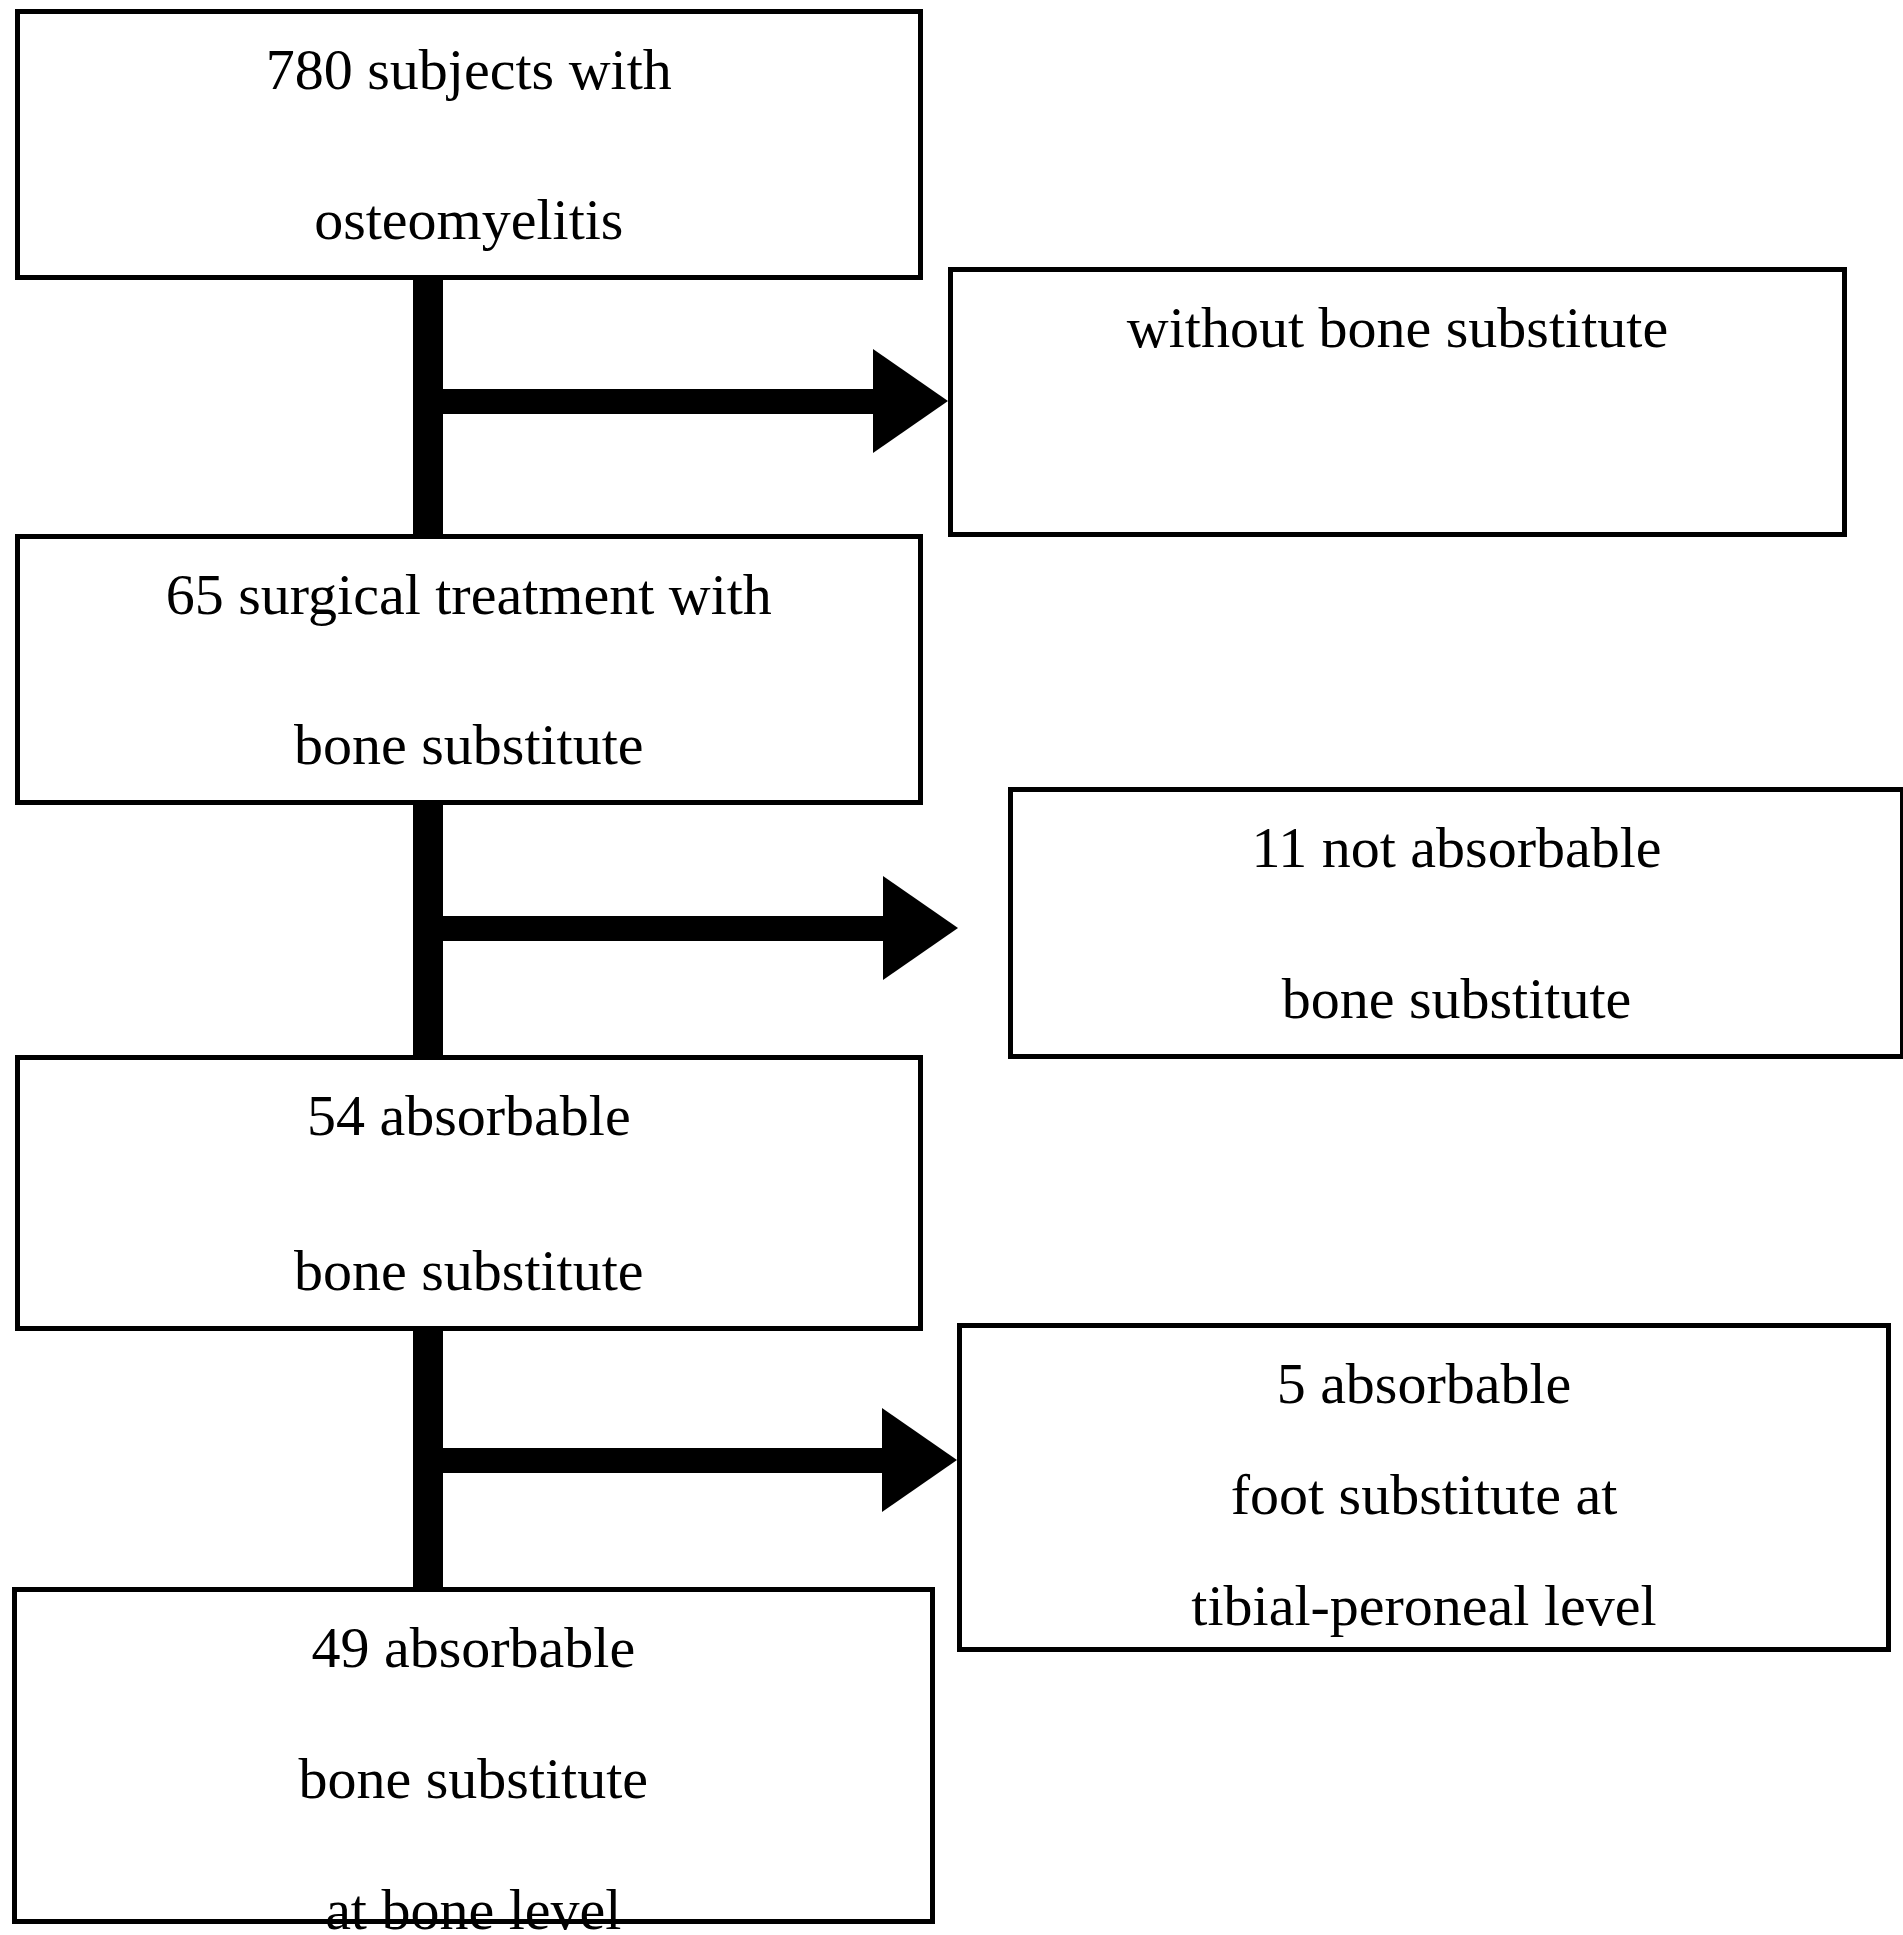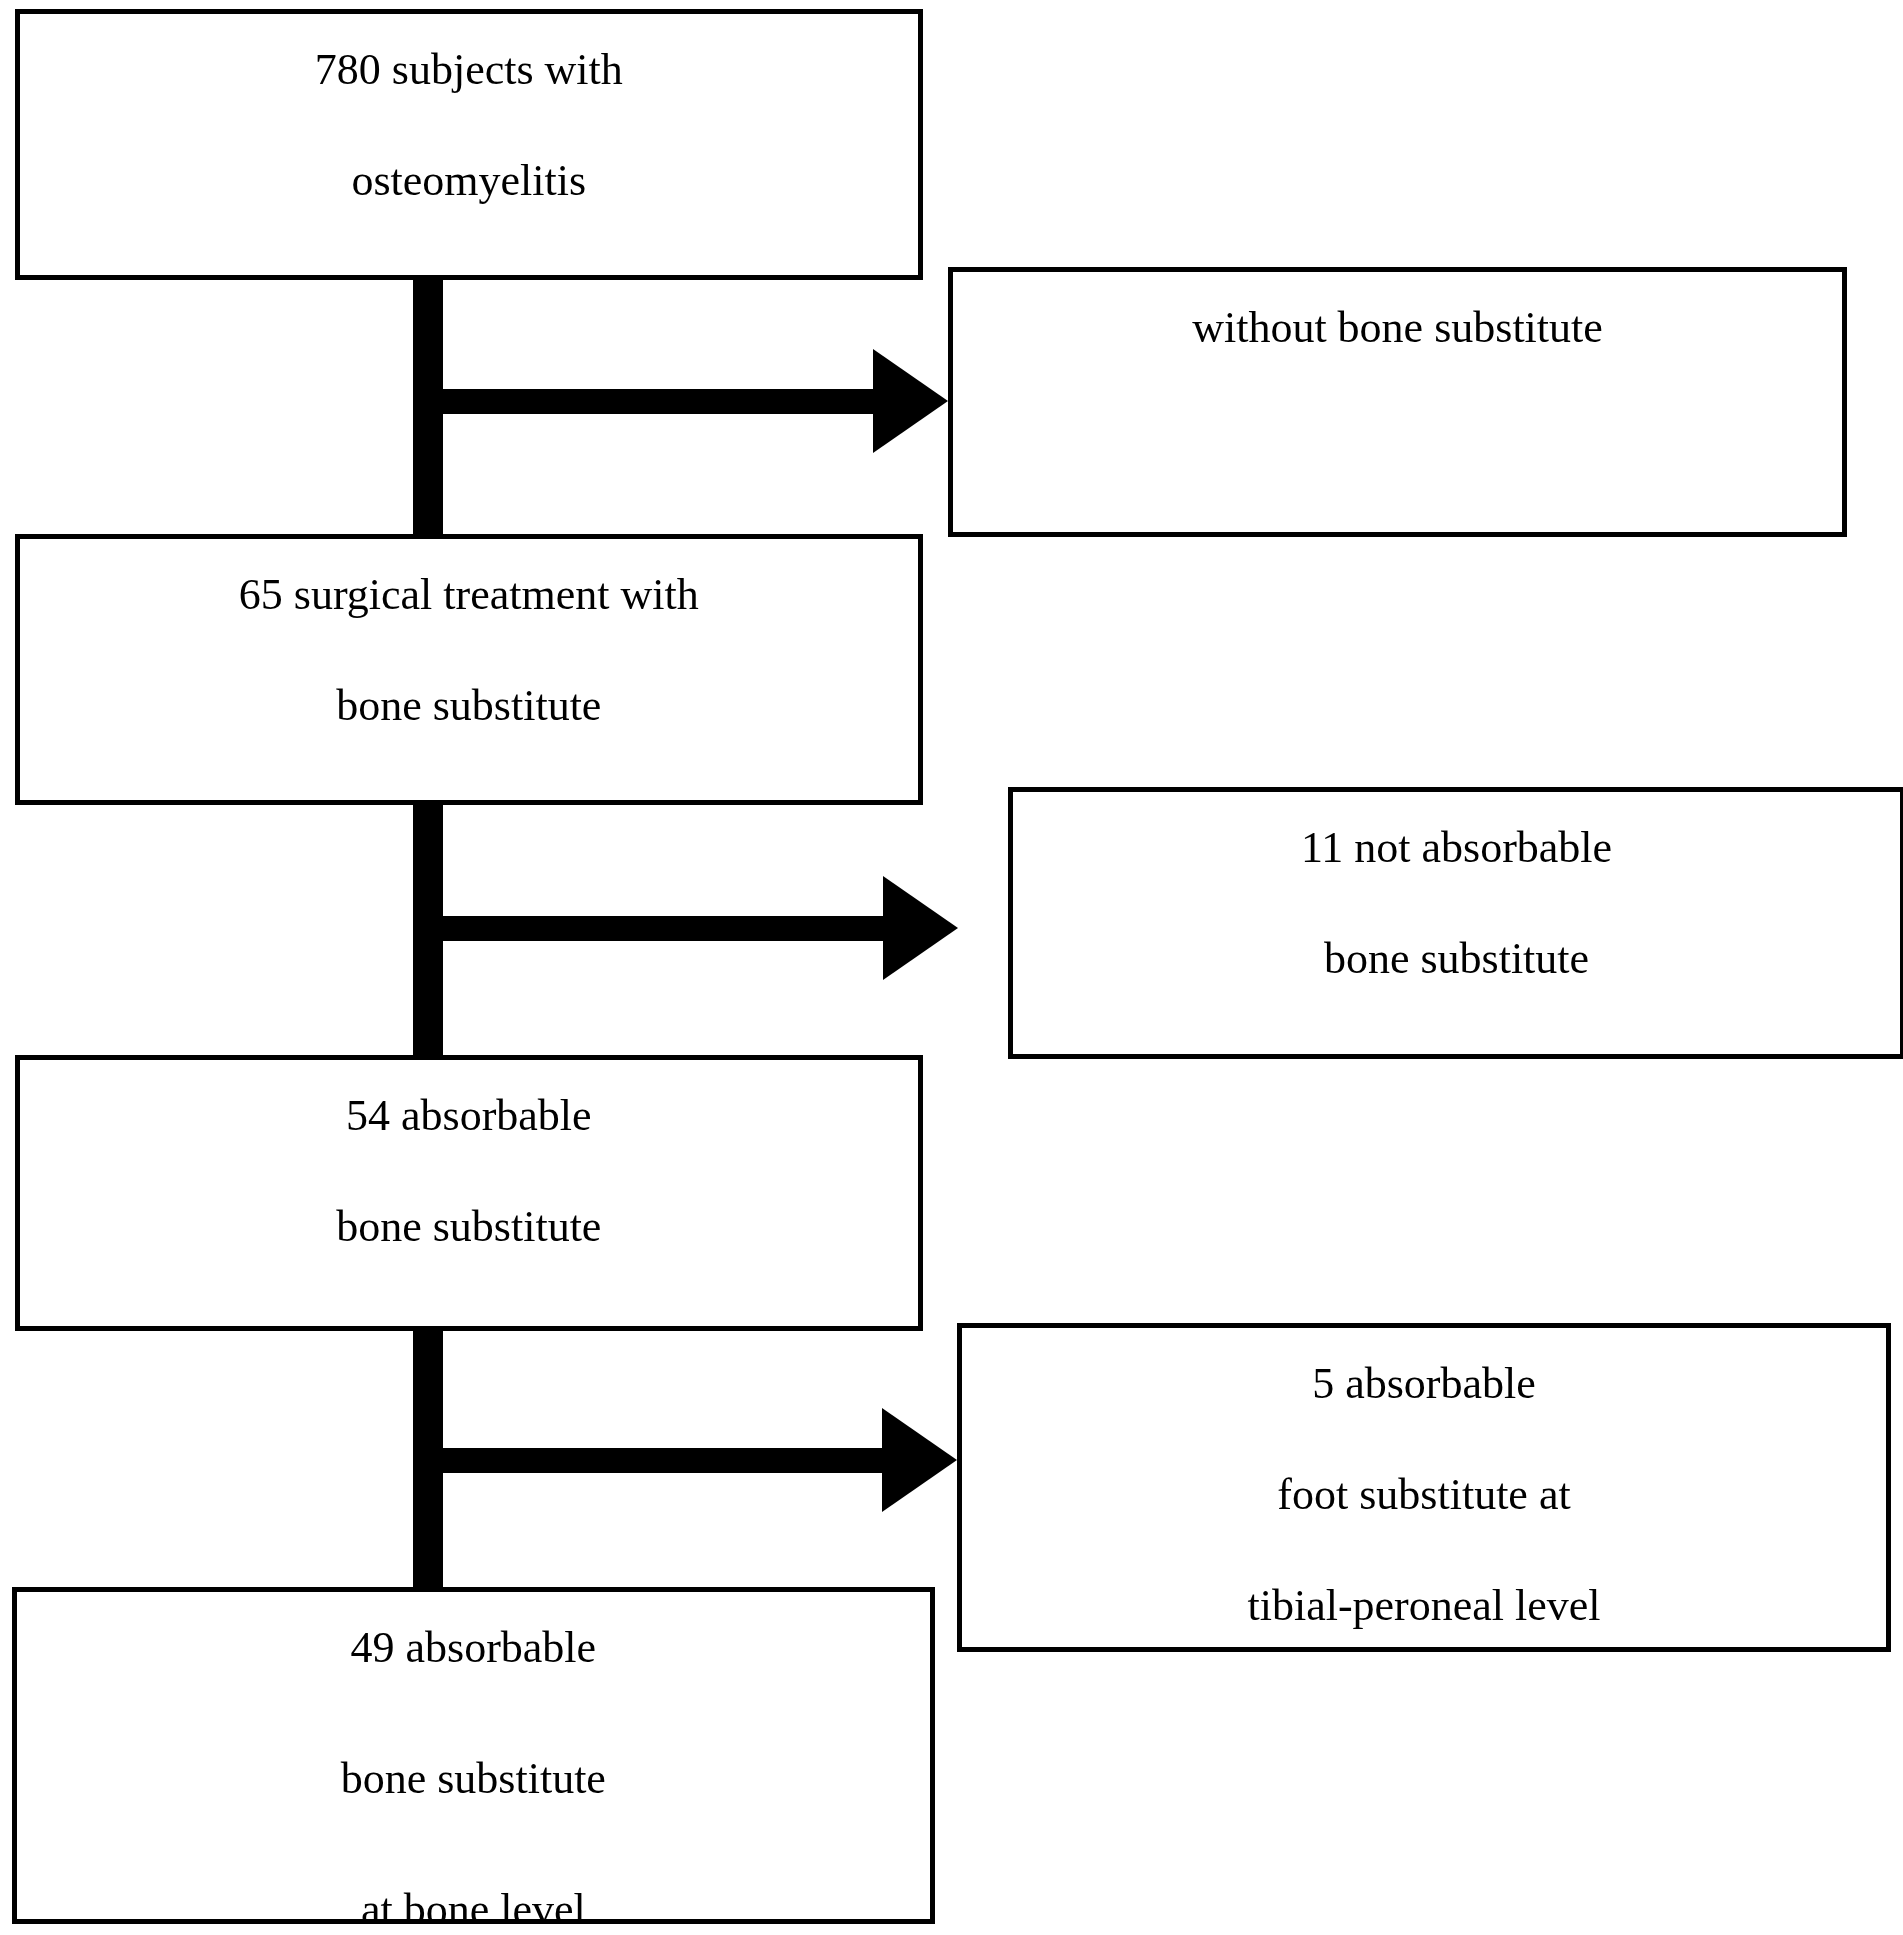--- a/index.html
+++ b/index.html
@@ -15,24 +15,24 @@
     font-family: "Liberation Serif", "DejaVu Serif", serif;
     color: #000000;
   }
   .box {
     position: absolute;
     box-sizing: border-box;
     border: 5.2px solid #000000;
     background: #ffffff;
     display: flex;
     flex-direction: column;
-    justify-content: flex-start;
+    justify-content: space-between;
     align-items: center;
     text-align: center;
-    font-size: 44px;
+    font-size: 58px;
     line-height: 111px;
     z-index: 2;
   }
   .box .line {
     display: block;
     white-space: nowrap;
   }
   
   .b1 { left: 14.8px;   top: 8.9px;   width: 908px; height: 271px; }
   .b3 { left: 14.8px;   top: 534px;  width: 908px; height: 271px; }

